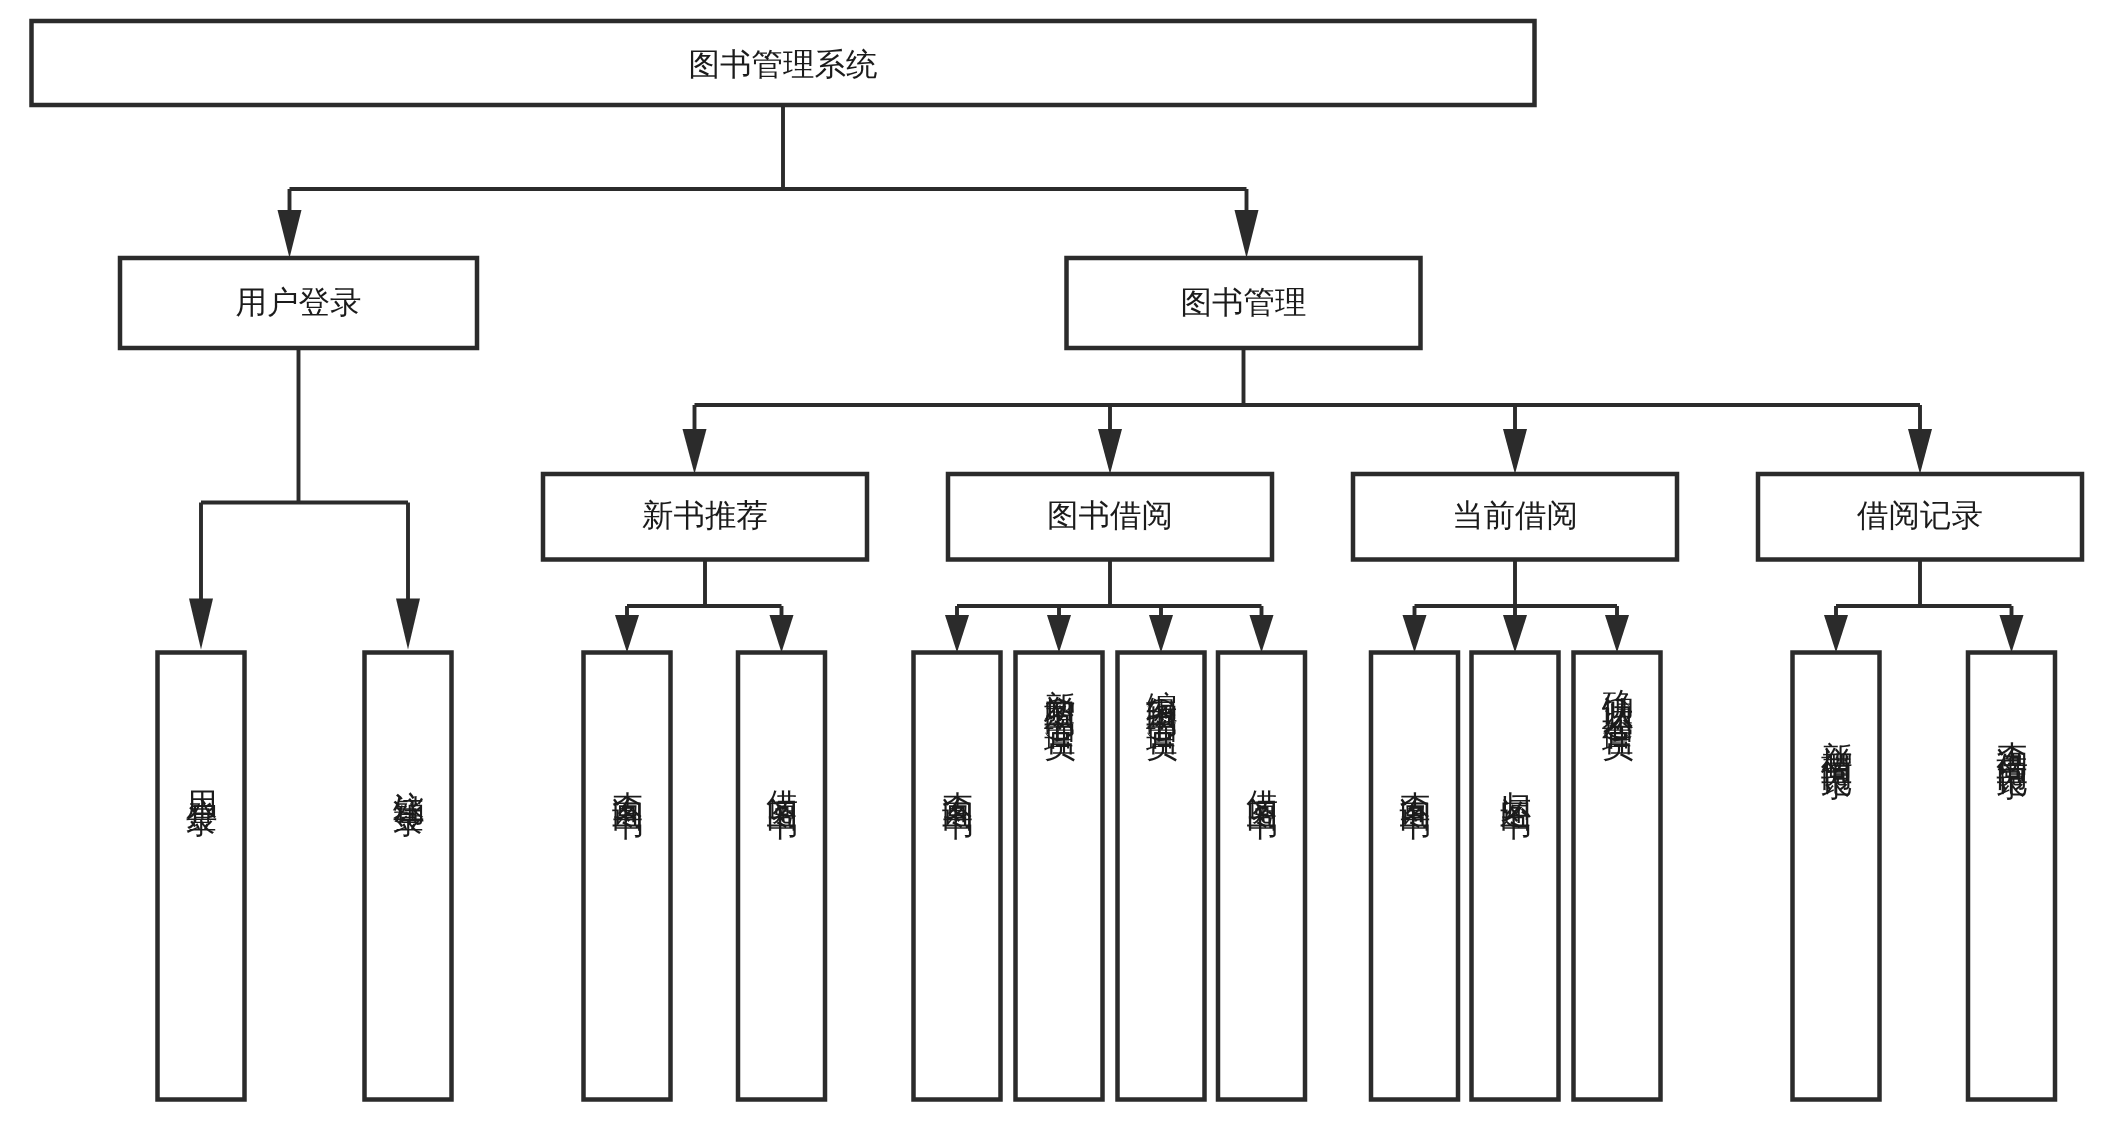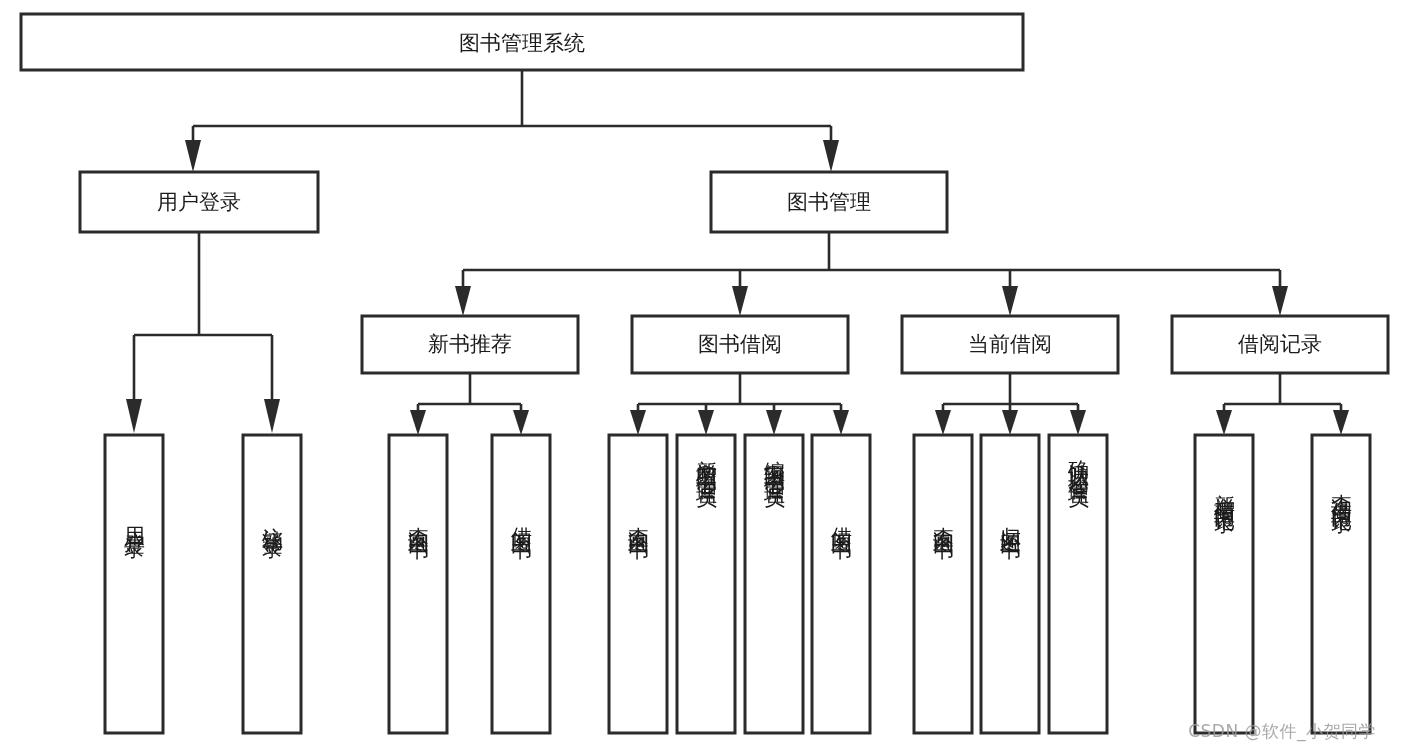--- a/index.html
+++ b/index.html
@@ -263,15 +263,14 @@
     <span class="leaf-label-text">确认归还（管理员）</span>
   </div>
 
   <div class="leaf-label-box" style="left:1195px; top:477px; width:58px; height:250px;">
     <span class="leaf-label-text">新增借阅记录</span>
   </div>
   <div class="leaf-label-box" style="left:1312px; top:477px; width:58px; height:250px;">
     <span class="leaf-label-text">查询借阅记录</span>
   </div>
 
-  <div id="watermark">CSDN @软件_小贺同学</div>
 
 </div>
 
 </body></html>

